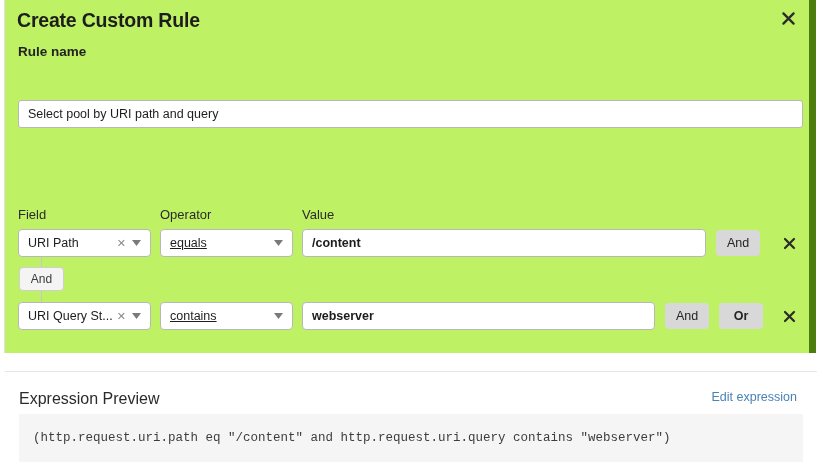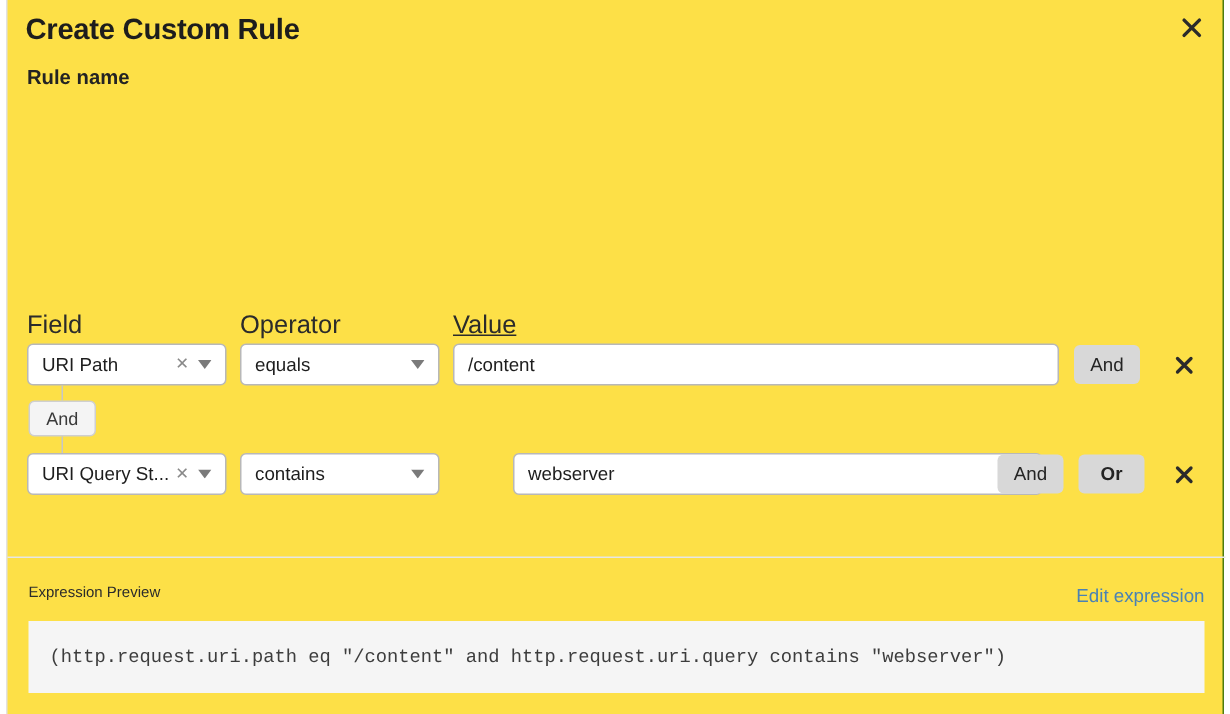--- a/index.html
+++ b/index.html
@@ -13,24 +13,24 @@
     font-family: "Liberation Sans", sans-serif;
     color: #1d1d1d;
     overflow: hidden;
   }
 
   .dialog {
     position: absolute;
     left: 4px;
     top: 0;
     width: 812px;
-    height: 476px;
-    background: #fde047;
+    height: 353px;
+    background: #bef264;
     border-left: 1px solid #e2e2e2;
-    border-right: 1px solid #4d7c0f;
+    border-right: 7px solid #4d7c0f;
     box-sizing: border-box;
   }
 
   .inner {
     position: relative;
     width: 100%;
     height: 100%;
     padding: 0 9px;
     box-sizing: border-box;
   }
@@ -100,26 +100,26 @@
     left: 13px;
     top: 173px;
     font-size: 14px;
     font-weight: bold;
     color: #1d1d1d;
   }
 
   .col-label {
     position: absolute;
     top: 207px;
-    font-size: 17px;
+    font-size: 13px;
     color: #2b2b2b;
   }
   .col-label.field    { left: 13px; }
   .col-label.operator { left: 155px; }
-  .col-label.value    { left: 297px; text-decoration: underline; }
+  .col-label.value    { left: 297px; }
 
   
   .cond-row {
     position: absolute;
     left: 0;
     height: 28px;
   }
   .cond-row.row1 { top: 229px; }
   .cond-row.row2 { top: 302px; }
 
@@ -152,37 +152,38 @@
     cursor: pointer;
   }
   .select-box .chev {
     flex: 0 0 auto;
     padding: 0 9px 0 2px;
     display: flex;
     align-items: center;
   }
 
   .field-select    { left: 13px;  width: 133px; }
-  .operator-select { left: 155px; width: 133px; }
+  .operator-select { left: 155px; width: 133px; text-decoration: underline; }
 
   .value-input {
     position: absolute;
     height: 28px;
     box-sizing: border-box;
     border: 1px solid #b8b8b8;
     border-radius: 4px;
     background: #fff;
     font-family: "Liberation Sans", sans-serif;
     font-size: 12.5px;
     color: #1d1d1d;
     padding: 0 9px;
     outline: none;
+    font-weight: bold;
   }
   .row1 .value-input { left: 297px; width: 404px; }
-  .row2 .value-input { left: 297px; width: 353px; margin-left: 40px; }
+  .row2 .value-input { left: 297px; width: 353px; }
 
   .logic-btn {
     position: absolute;
     height: 26px;
     min-width: 44px;
     box-sizing: border-box;
     background: #d8d8d8;
     border: none;
     border-radius: 4px;
     font-family: "Liberation Sans", sans-serif;
@@ -254,21 +255,21 @@
     left: 0;
     top: 371px;
     width: 812px;
     height: 1px;
     background: #e6e6e6;
   }
   .expr-label {
     position: absolute;
     left: 14px;
     top: 390px;
-    font-size: 10px;
+    font-size: 16px;
     color: #2b2b2b;
   }
   .edit-expr-link {
     position: absolute;
     right: 12px;
     top: 390px;
     font-size: 12.5px;
     color: #4a82b4;
     text-decoration: none;
     cursor: pointer;
@@ -299,20 +300,21 @@
   <div class="inner">
 
     <div class="dialog-title">Create Custom Rule</div>
     <button class="close-btn">
       <svg width="15" height="15" viewBox="0 0 15 15" aria-hidden="true">
         <path d="M2.4 2.4 L12.6 12.6 M12.6 2.4 L2.4 12.6" stroke="#2b2b2b" stroke-width="2.3" stroke-linecap="round"></path>
       </svg>
     </button>
 
     <div class="rule-name-label">Rule name</div>
+    <input class="rule-name-input" type="text" value="Select pool by URI path and query" style="">
 
     <div class="col-label field">Field</div>
     <div class="col-label operator">Operator</div>
     <div class="col-label value">Value</div>
 
     <div class="cond-row row1">
       <div class="select-box field-select">
         <span class="sel-text">URI Path</span>
         <span class="clear-x">✕</span>
         <span class="chev">

